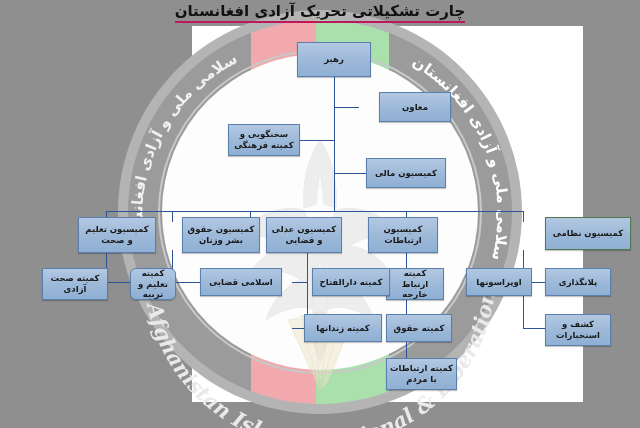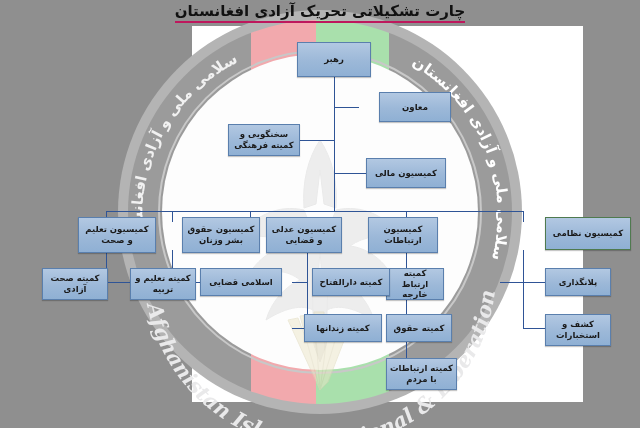--- a/index.html
+++ b/index.html
@@ -198,34 +198,35 @@
 بشر وزنان</div>
 
   <div class="node" style="left:78px;top:217px;width:78px;height:36px;white-space:pre-line;">کمیسیون تعلیم
 و صحت</div>
 
   <div class="node" style="left:545px;top:268px;width:66px;height:28px;">پلانگذاری</div>
 
   <div class="node" style="left:545px;top:314px;width:66px;height:32px;white-space:pre-line;">کشف و
 استخبارات</div>
 
+  <div class="node" style="left:466px;top:268px;width:66px;height:28px;">اوپراسونها</div>
 
   <div class="node" style="left:386px;top:268px;width:58px;height:32px;white-space:pre-line;">کمیته ارتباط
 خارجه</div>
 
   <div class="node" style="left:386px;top:314px;width:66px;height:28px;">کمیته حقوق</div>
 
   <div class="node" style="left:386px;top:358px;width:71px;height:32px;white-space:pre-line;">کمیته ارتباطات
 با مردم</div>
 
   <div class="node" style="left:312px;top:268px;width:78px;height:28px;">کمیته دارالفتاح</div>
 
   <div class="node" style="left:304px;top:314px;width:78px;height:28px;">کمیته زندانها</div>
 
   <div class="node" style="left:200px;top:268px;width:82px;height:28px;">اسلامی قضایی</div>
 
-  <div class="node" style="left:130px;top:268px;width:66px;height:32px;white-space:pre-line;">کمیته تعلیم و
+  <div class="node" style="left:130px;top:268px;width:46px;height:32px;white-space:pre-line;border-radius:6px;">کمیته تعلیم و
 تربیه</div>
 
   <div class="node" style="left:42px;top:268px;width:66px;height:32px;white-space:pre-line;">کمیته صحت
 آزادی</div>
 
 </div>
 
 </body></html>

